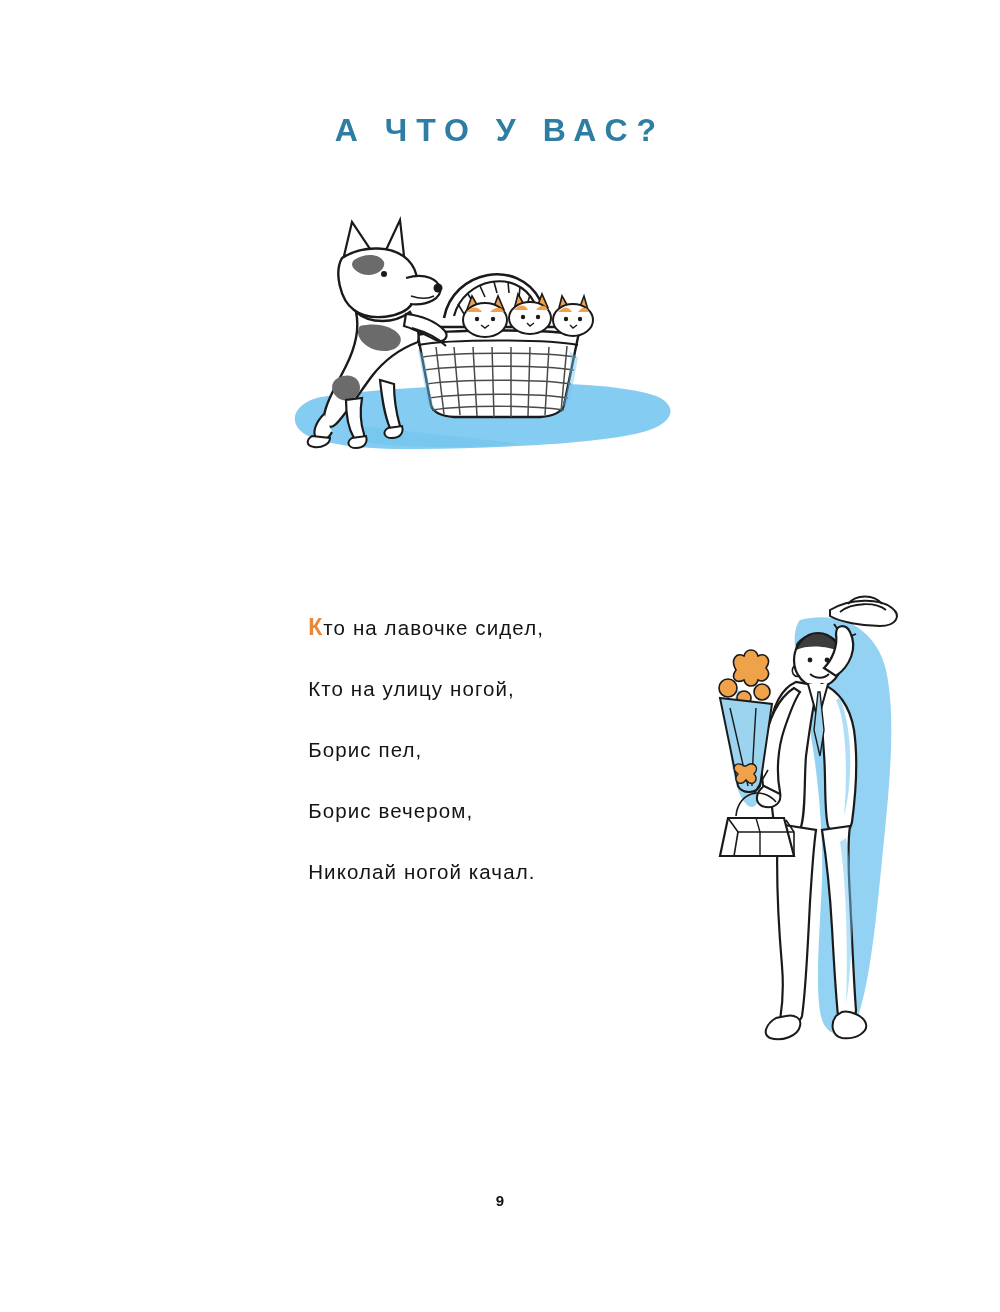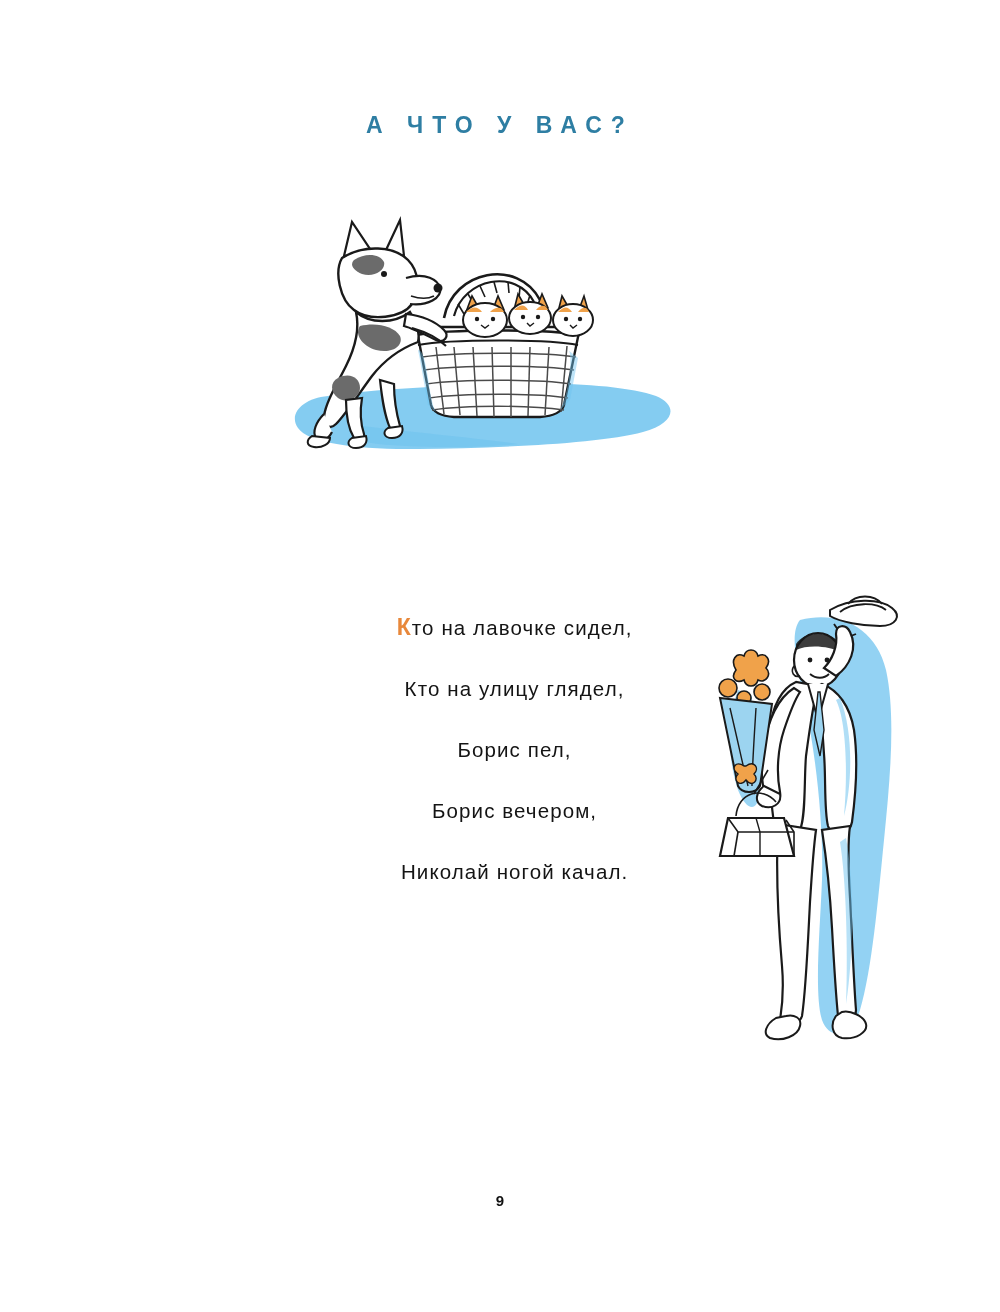--- a/index.html
+++ b/index.html
@@ -16,39 +16,39 @@
     color: #1b1b1b;
   }
 
   
   .page-title {
     position: absolute;
     top: 112px;
     left: 0;
     width: 1000px;
     text-align: center;
-    font-size: 23px;
+    font-size: 32px;
     font-weight: bold;
     letter-spacing: 9px;
     color: #2e7ea3;
   }
 
   
   .poem {
     position: absolute;
     left: 281px;
     top: 520px;
     width: 440px;
     font-size: 20.5px;
     line-height: 30.5px;
     letter-spacing: 1.1px;
     color: #141414;
     white-space: pre-wrap;
   }
-  .poem .stanza { margin-bottom: 30px; text-align: center; }
+  .poem .stanza { margin-bottom: 30px; }
   .poem .stanza:last-child { margin-bottom: 0; }
   .dropcap {
     color: #e8883b;
     font-weight: bold;
     font-size: 23px;
   }
 
   
   .page-number {
     position: absolute;
@@ -195,21 +195,21 @@
       <path d="M44 236 C38 240 38 246 46 247 C54 248 62 244 62 238 Z" fill="#ffffff" stroke="#1a1a1a" stroke-width="2"></path>
       <path d="M84 238 C78 242 80 248 88 248 C96 248 100 243 98 236 Z" fill="#ffffff" stroke="#1a1a1a" stroke-width="2"></path>
       <path d="M120 228 C114 232 116 238 124 238 C132 238 136 233 134 226 Z" fill="#ffffff" stroke="#1a1a1a" stroke-width="2"></path>
     </g>
   </svg>
 </div>
 
 <div class="poem">
   <div class="stanza">
     <span class="dropcap">К</span><span>то на лавочке сидел,</span><br>
-    <span>Кто на улицу глядел,</span><br>
+    <span>Кто на улицу ногой,</span><br>
     <span>Борис пел,</span><br>
     <span>Борис вечером,</span><br>
     <span>Николай ногой качал.</span>
   </div>
 
 
   
 </div>
 
 <div class="illo-right">

